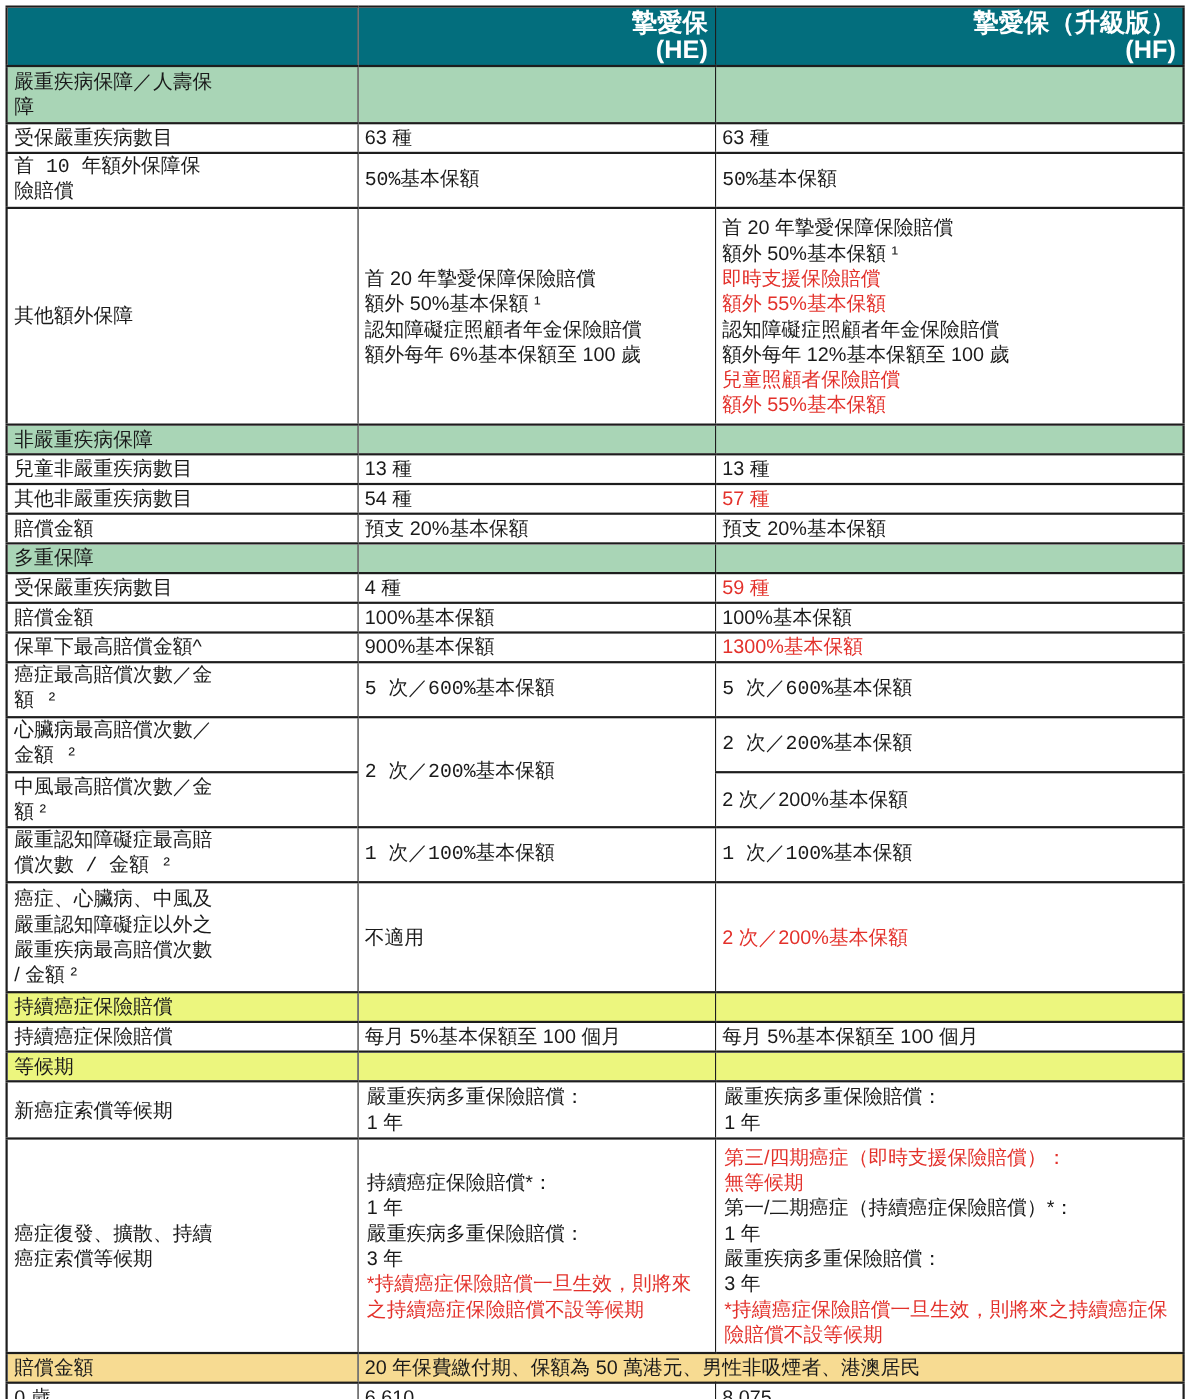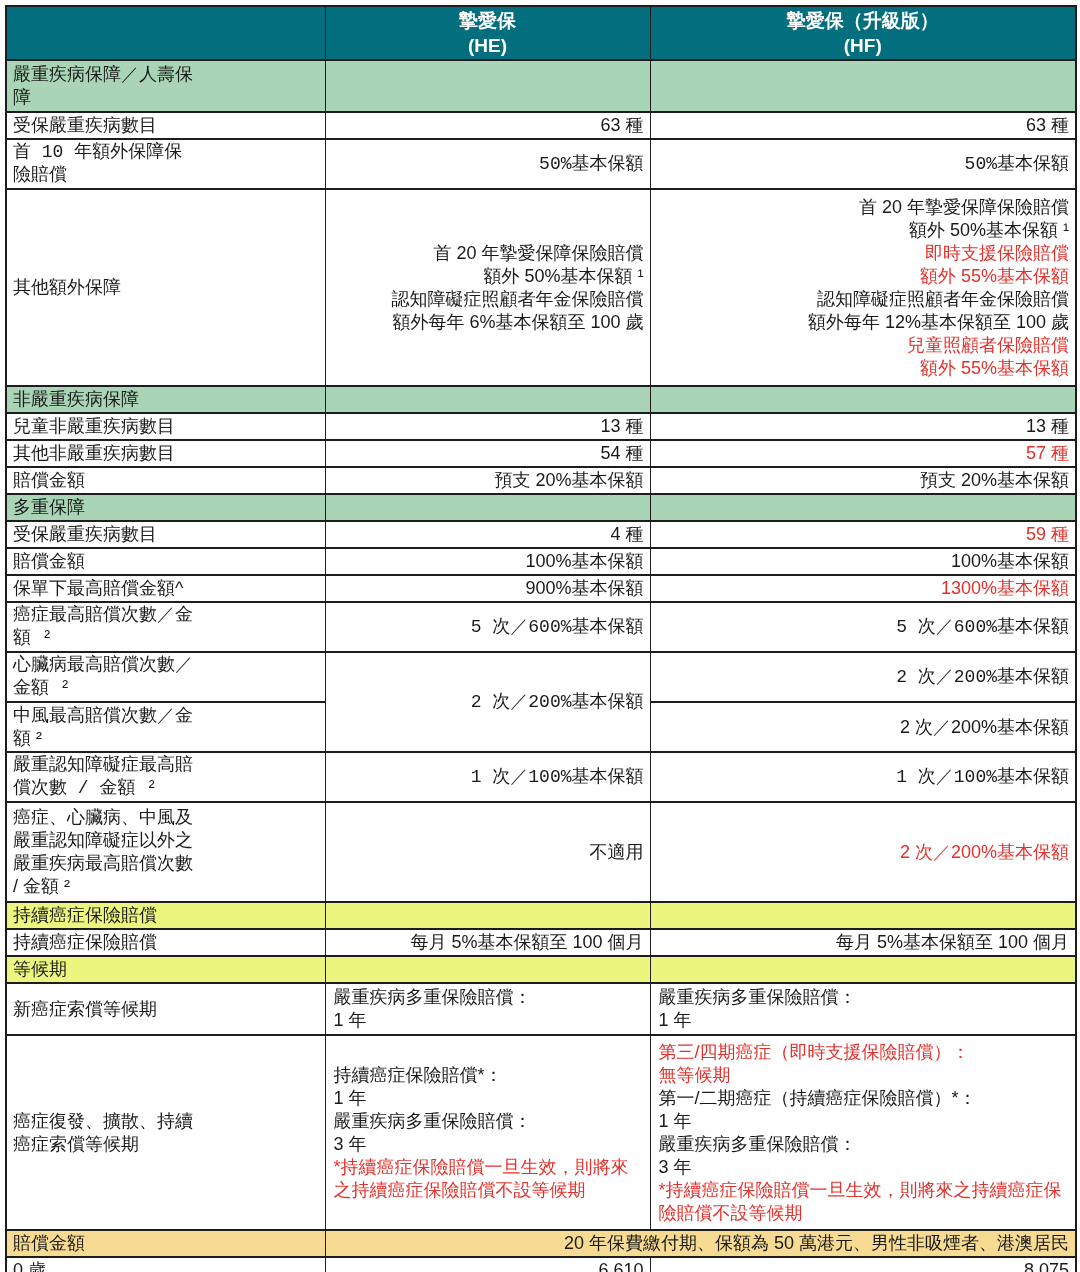--- a/index.html
+++ b/index.html
@@ -20,30 +20,30 @@
   }
   col.c1{width:319px;} col.c2{width:325px;} col.c3{width:426px;}
   td{
     border:1px solid var(--border);
     border-top-width:2px;border-bottom-width:2px;
     padding:1px 6px;font-size:18px;line-height:23px;
     vertical-align:middle;overflow:hidden;
   }
   
   td.hd{background:var(--teal);color:#fff;font-weight:bold;
-        text-align:center;font-size:19px;line-height:25px;margin-left:12px;}
+        text-align:right;font-size:23px;line-height:25px;margin-left:12px;}
   
   td.sg{background:var(--green);}
   td.sy{background:var(--yellow);}
   td.so{background:var(--gold);}
   
   td.lb{text-align:left;}
   td.lb .lt{max-width:184px;}
   
-  td.c{text-align:right;}
+  td.c{text-align:left;}
   
   td.vl{text-align:left;padding-left:8px;}
   .u{text-underline-offset:4px;text-decoration-thickness:1.5px;}
   .red{color:var(--red);}
   
   tr.r53{height:53px;} tr.r52{height:52px;} tr.r24{height:24px;}
   tr.r50{height:50px;font-family:Liberation Mono, monospace;} tr.r197{height:197px;} tr.r26{height:26px;}
   tr.r49{height:49px;} tr.r100{height:100px;border-radius:23px;} tr.r20{height:20px;}
   tr.r195{height:195px;} tr.r25{height:25px;}
 </style>

